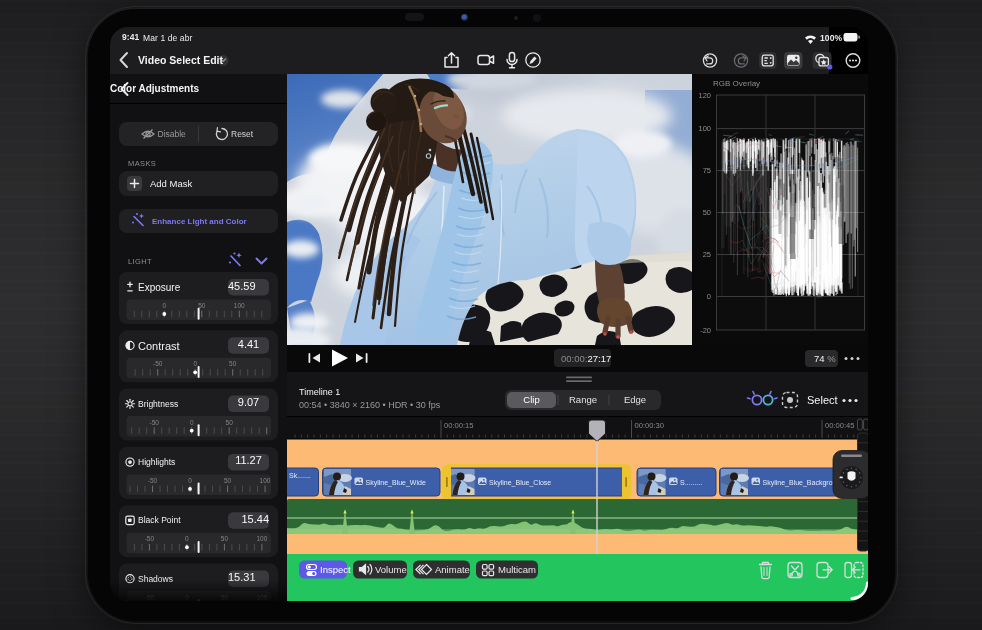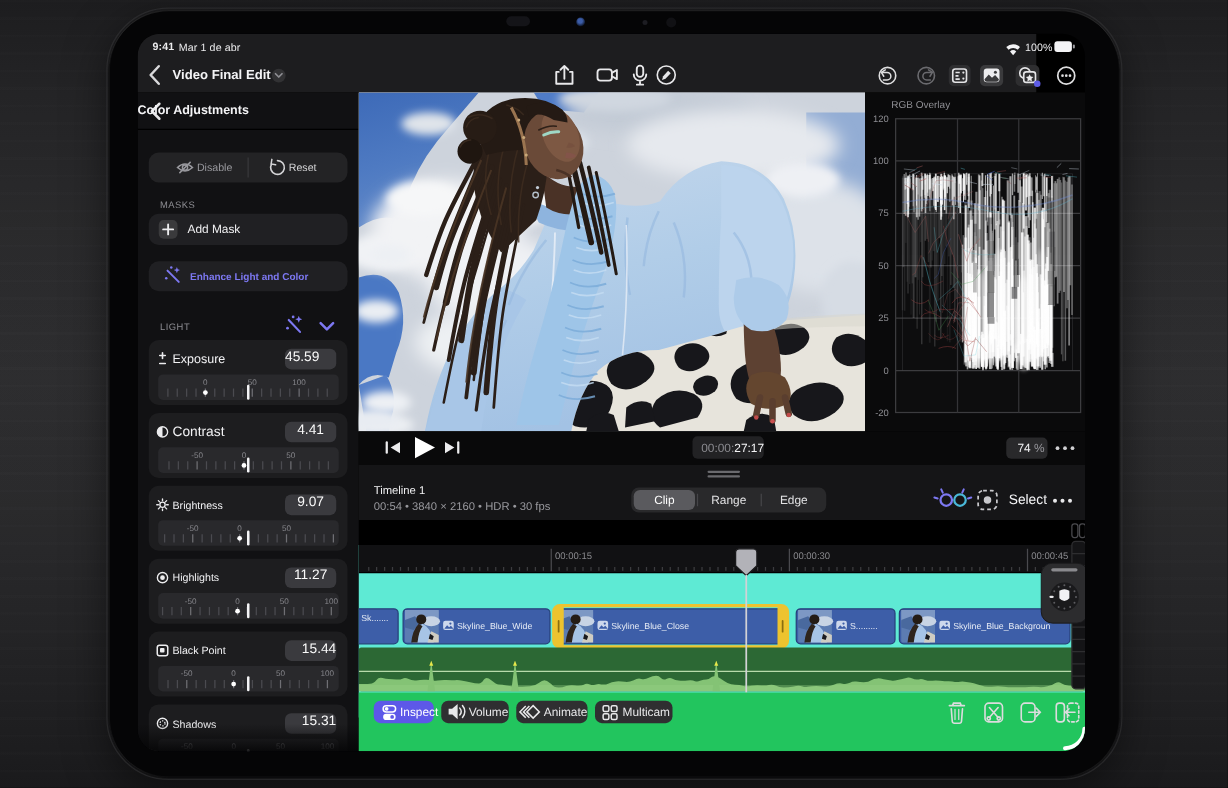--- a/index.html
+++ b/index.html
@@ -15,21 +15,21 @@
 .camdot3{position:absolute;left:446px;top:6px;width:8px;height:8px;border-radius:50%;background:#111114}
 .screen{position:absolute;left:23px;top:19px;width:758px;height:574px;border-radius:18px;background:#000;overflow:hidden}
 .topbar{position:absolute;left:0;top:0;width:719px;height:47px;background:#1d1d1f}
 .sb{font-size:9.5px;color:#ececee;letter-spacing:.1px}
 .tbtitle{font-size:10.5px;font-weight:bold;color:#f4f4f6}
 .panel{position:absolute;left:0;top:47px;width:177px;height:527px;background:#111113}
 .video{position:absolute;left:177px;top:47px;width:405px;height:271px;background:#cfd5dd}
 .scope{position:absolute;left:582px;top:47px;width:176px;height:271px;background:#0a0a0b}
 .transport{position:absolute;left:177px;top:318px;width:581px;height:27px;background:#09090a}
 .tlh{position:absolute;left:177px;top:345px;width:581px;height:44px;background:#151517}
-.tracks{position:absolute;left:177px;top:409px;width:581px;height:138px;background:#5eead4}
+.tracks{position:absolute;left:177px;top:390px;width:581px;height:138px;background:#fdba74}
 .btmbar{position:absolute;left:177px;top:527px;width:581px;height:47px;background:#22c55e}
 </style></head>
 <body>
 <div class="bands"></div>
 <div class="ipad">
 <div class="campill"></div>
     <div class="camdot"></div>
     <div class="camdot2"></div>
     <div class="camdot3"></div>
 <div class="screen">
@@ -92,22 +92,22 @@
             <circle cx="743" cy="33.5" r="6.8"></circle>
           </g>
           <g fill="#dededf">
             <circle cx="740" cy="33.5" r="1.05"></circle>
             <circle cx="743" cy="33.5" r="1.05"></circle>
             <circle cx="746" cy="33.5" r="1.05"></circle>
           </g>
         </svg>
         <div class="sb" style="position:absolute;left:12px;top:5px;font-size:8.5px;font-weight:bold">9:41</div>
         <div class="sb" style="position:absolute;left:33px;top:5.5px;font-size:8.5px">Mar 1 de abr</div>
-        <div class="sb" style="position:absolute;left:710px;top:5.5px;font-size:8.5px;font-weight:normal">100%</div>
-        <div class="tbtitle" style="position:absolute;left:28px;top:27px">Video Final Edit</div>
+        <div class="sb" style="position:absolute;left:710px;top:5.5px;font-size:8.5px;font-weight:bold">100%</div>
+        <div class="tbtitle" style="position:absolute;left:28px;top:27px">Video Select Edit</div>
       </div>
 <div class="panel">
         <svg width="177" height="527" viewBox="0 0 177 527" style="position:absolute;left:0;top:0">
           <path d="M17.5 9 L11.5 15 L17.5 21" stroke="#e8e8ea" stroke-width="2" fill="none" stroke-linecap="round" stroke-linejoin="round"></path>
           <line x1="0" y1="29.5" x2="177" y2="29.5" stroke="#000" stroke-width="1"></line>
           <rect x="9" y="48" width="159" height="24" rx="8" fill="#232325"></rect>
           <line x1="88.5" y1="52" x2="88.5" y2="68" stroke="#39393b" stroke-width="1"></line>
           <g stroke="#98989d" stroke-width="1.2" fill="none">
             <path d="M32 60 q6-5.6 12 0 q-6 5.6-12 0 z"></path>
             <circle cx="38" cy="60" r="2.1"></circle>
@@ -333,21 +333,21 @@
         <div style="position:absolute;left:118px;top:205.5px;width:18px;text-align:center;font-size:11px;color:#fafafa">45.59</div>
         <div style="position:absolute;left:28px;top:266.3px;font-size:11px;color:#f2f2f4;white-space:nowrap">Contrast</div>
         <div style="position:absolute;left:118px;top:263.8px;width:41px;text-align:center;font-size:11px;color:#fafafa">4.41</div>
         <div style="position:absolute;left:28px;top:324.6px;font-size:8.5px;color:#f2f2f4;white-space:nowrap">Brightness</div>
         <div style="position:absolute;left:118px;top:322.1px;width:41px;text-align:center;font-size:11px;color:#fafafa">9.07</div>
         <div style="position:absolute;left:28px;top:382.9px;font-size:8.5px;color:#f2f2f4;white-space:nowrap">Highlights</div>
         <div style="position:absolute;left:118px;top:380.4px;width:41px;text-align:center;font-size:11px;color:#fafafa">11.27</div>
         <div style="position:absolute;left:28px;top:441.2px;font-size:8.5px;color:#f2f2f4;white-space:nowrap">Black Point</div>
         <div style="position:absolute;left:118px;top:438.7px;width:41px;text-align:right;font-size:11px;color:#fafafa">15.44</div>
         <div style="position:absolute;left:28px;top:499.5px;font-size:8.5px;color:#f2f2f4;white-space:nowrap">Shadows</div>
-        <div style="position:absolute;left:118px;top:497.0px;width:41px;text-align:right;font-size:11px;color:#fafafa">15.31</div>
+        <div style="position:absolute;left:118px;top:497.0px;width:41px;text-align:left;font-size:11px;color:#fafafa">15.31</div>
         <div style="position:absolute;left:0;top:505px;width:177px;height:22px;background:linear-gradient(180deg,rgba(17,17,19,0),rgba(5,5,6,0.9))"></div>
       </div>
 <div class="video">
         <svg width="405" height="271" viewBox="0 0 405 271" style="position:absolute;left:0;top:0">
           <defs>
             <linearGradient id="skyg" x1="0" y1="0" x2="0.25" y2="1">
               <stop offset="0" stop-color="#3d6ab8"></stop>
               <stop offset="0.55" stop-color="#4e7ac2"></stop>
               <stop offset="1" stop-color="#6189c8"></stop>
             </linearGradient>

